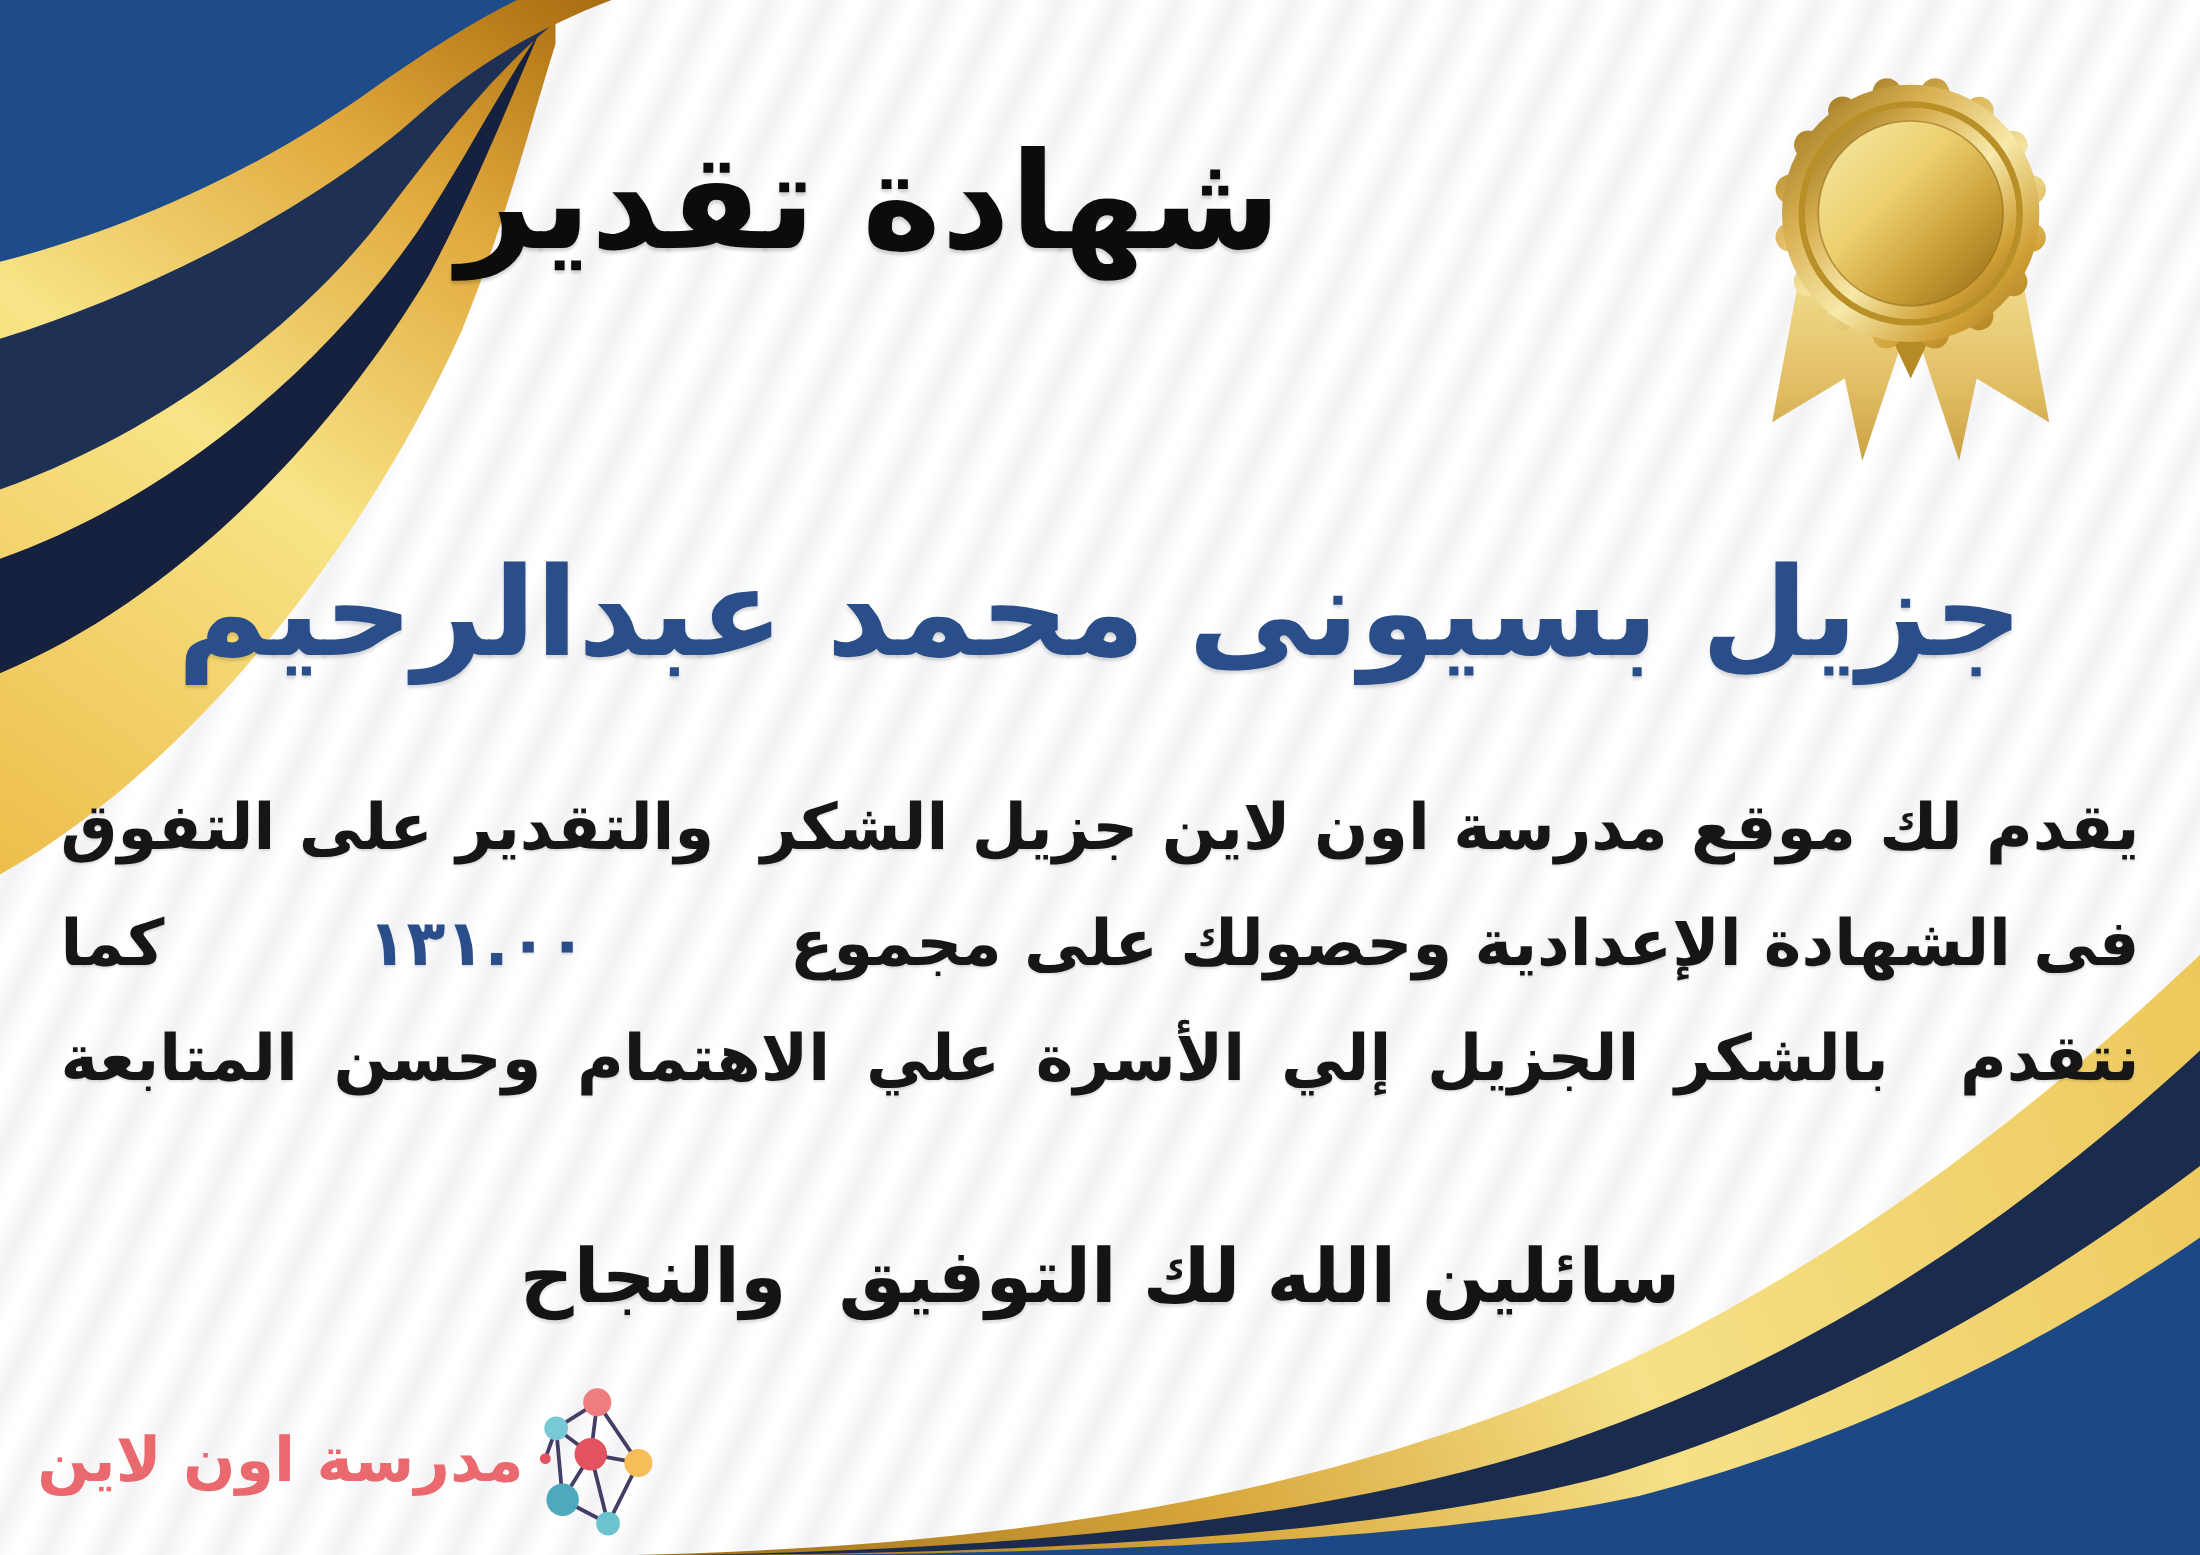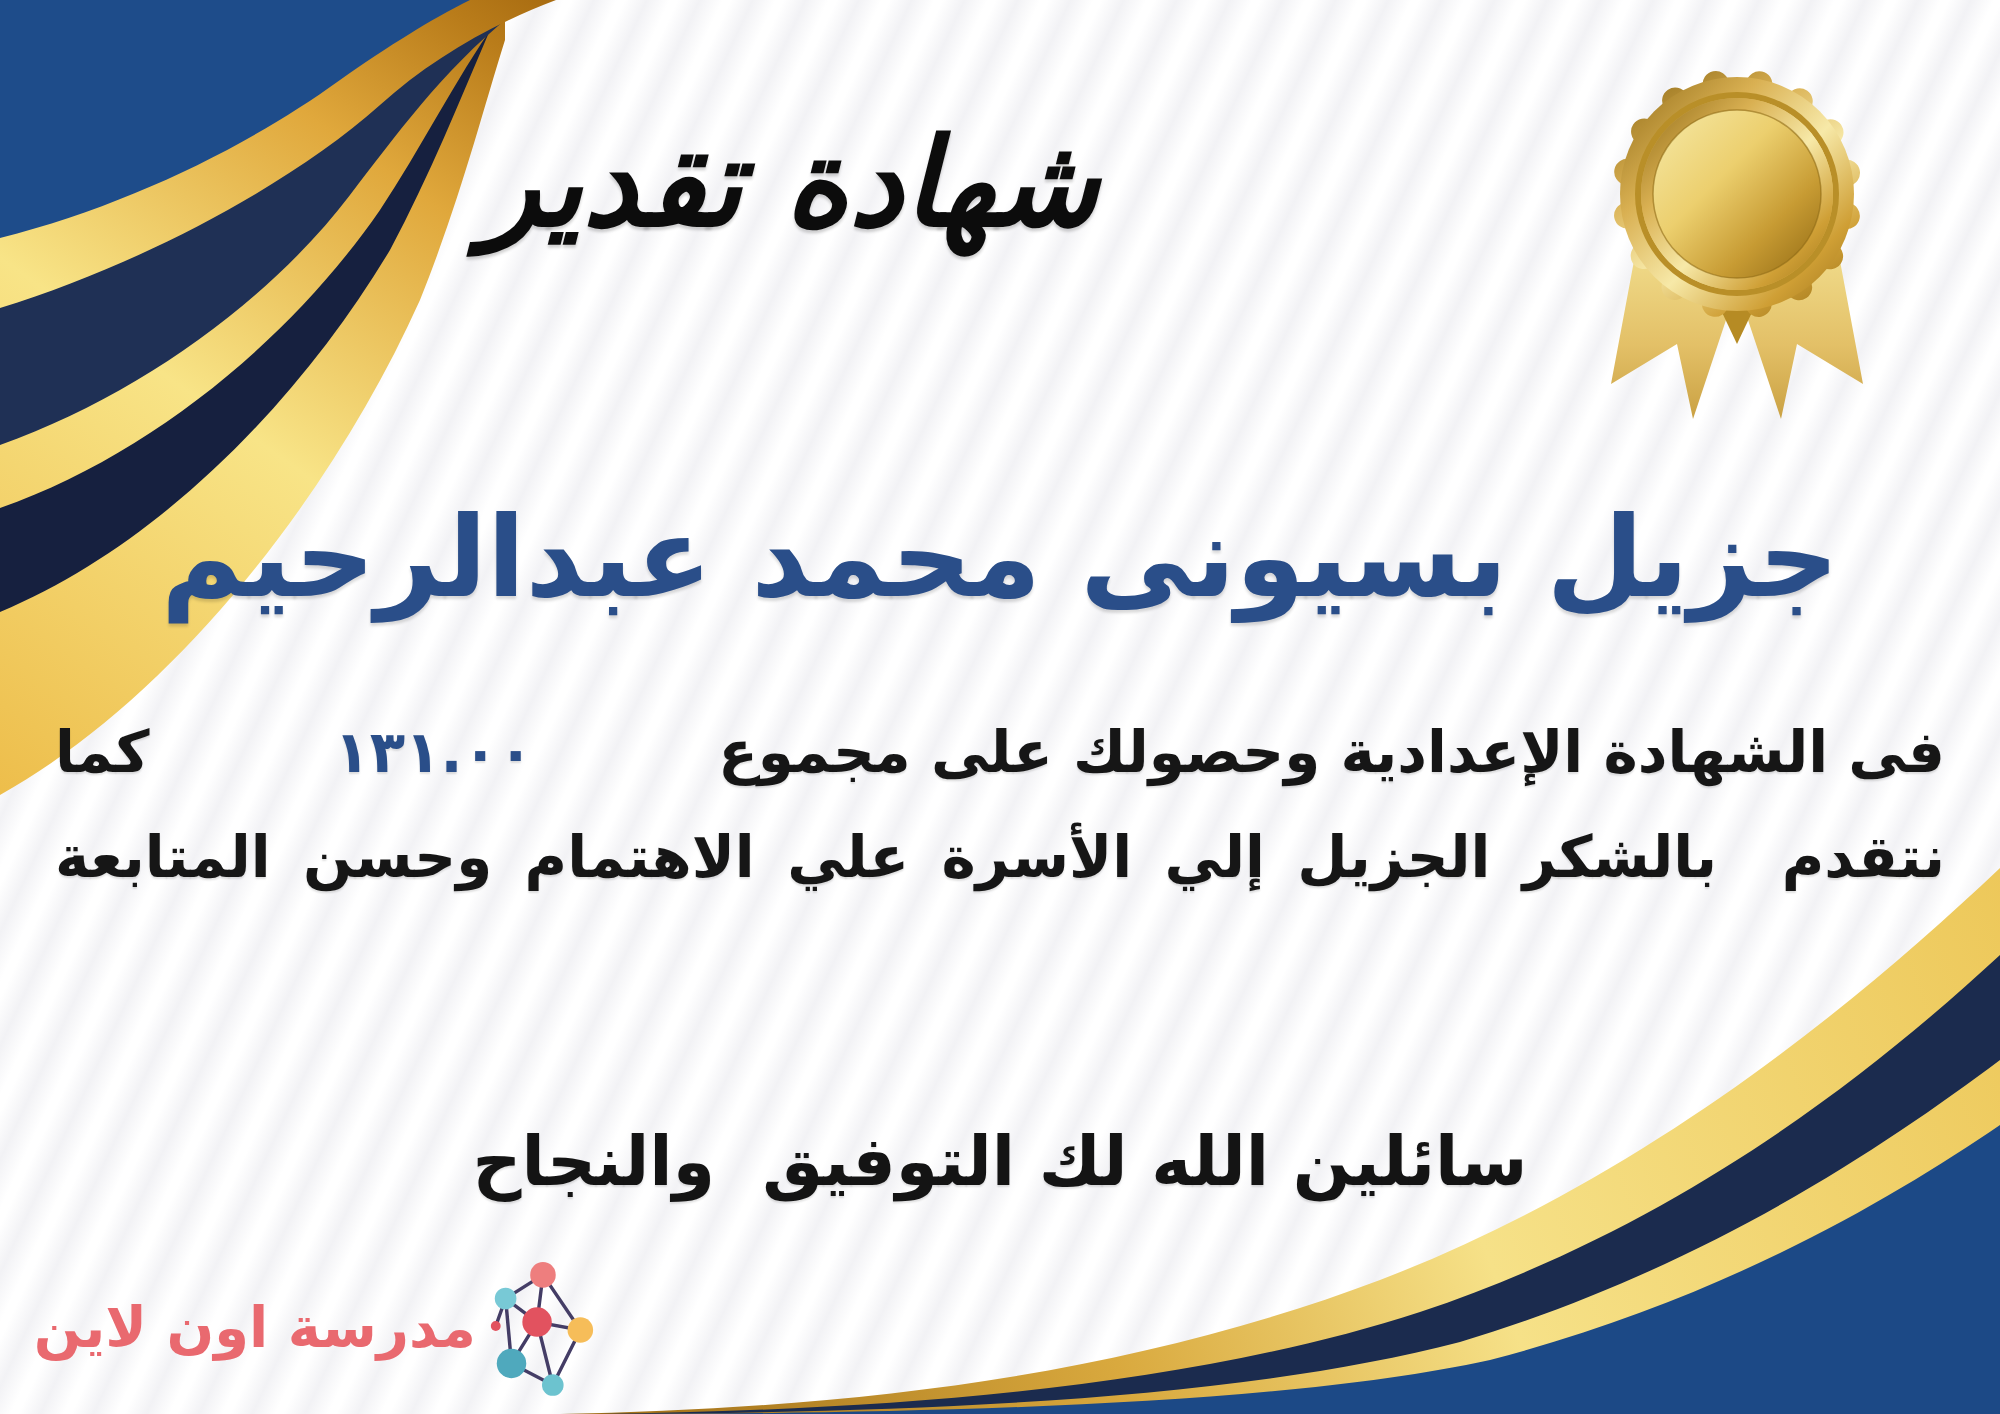--- a/index.html
+++ b/index.html
@@ -14,21 +14,20 @@
   }
   .decor { position:absolute; left:0; top:0; width:2000px; height:1414px; z-index:1; }
   .medal { position:absolute; left:1587px; top:40px; width:300px; height:390px; z-index:2; }
 
   .title {
     position:absolute; top:112px; left:0; width:1580px;
     text-align:center; direction:rtl;
     font-size:122px; font-weight:bold; color:#0c0c0c;
     text-shadow: 0 3px 3px rgba(0,0,0,0.18);
     z-index:3;
-    font-style:italic;
   }
   .name {
     position:absolute; top:492px; left:0; width:2000px;
     text-align:center; direction:rtl;
     font-size:112px; font-weight:bold; color:#2a4e89;
     text-shadow: 0 3px 3px rgba(0,0,0,0.15);
     z-index:3;
   }
   .body-text {
     position:absolute; top:700px; left:55px; width:1890px;
@@ -137,20 +136,21 @@
       <circle cx="0" cy="0" r="84" fill="none" stroke="#a5education" stroke-opacity="0"></circle>
       <circle cx="0" cy="0" r="84" fill="none" stroke="#8f6a16" stroke-width="1.5" stroke-opacity="0.6"></circle>
     </g>
   </svg>
 
   <div class="title">شهادة تقدير</div>
 
   <div class="name">جزيل بسيونى محمد عبدالرحيم</div>
 
   <div class="body-text">
+    <div class="line l1">يقدم لك موقع مدرسة اون لاين جزيل الشكر &nbsp;والتقدير على التفوق</div>
     <div class="line l2">
       <span>فى الشهادة الإعدادية وحصولك على مجموع</span>
       <span class="score">١٣١.٠٠</span>
       <span>كما</span>
     </div>
     <div class="line l3">نتقدم &nbsp;بالشكر الجزيل إلي الأسرة علي الاهتمام وحسن المتابعة</div>
   </div>
 
   <div class="closing">سائلين الله لك التوفيق &nbsp;والنجاح</div>
 

